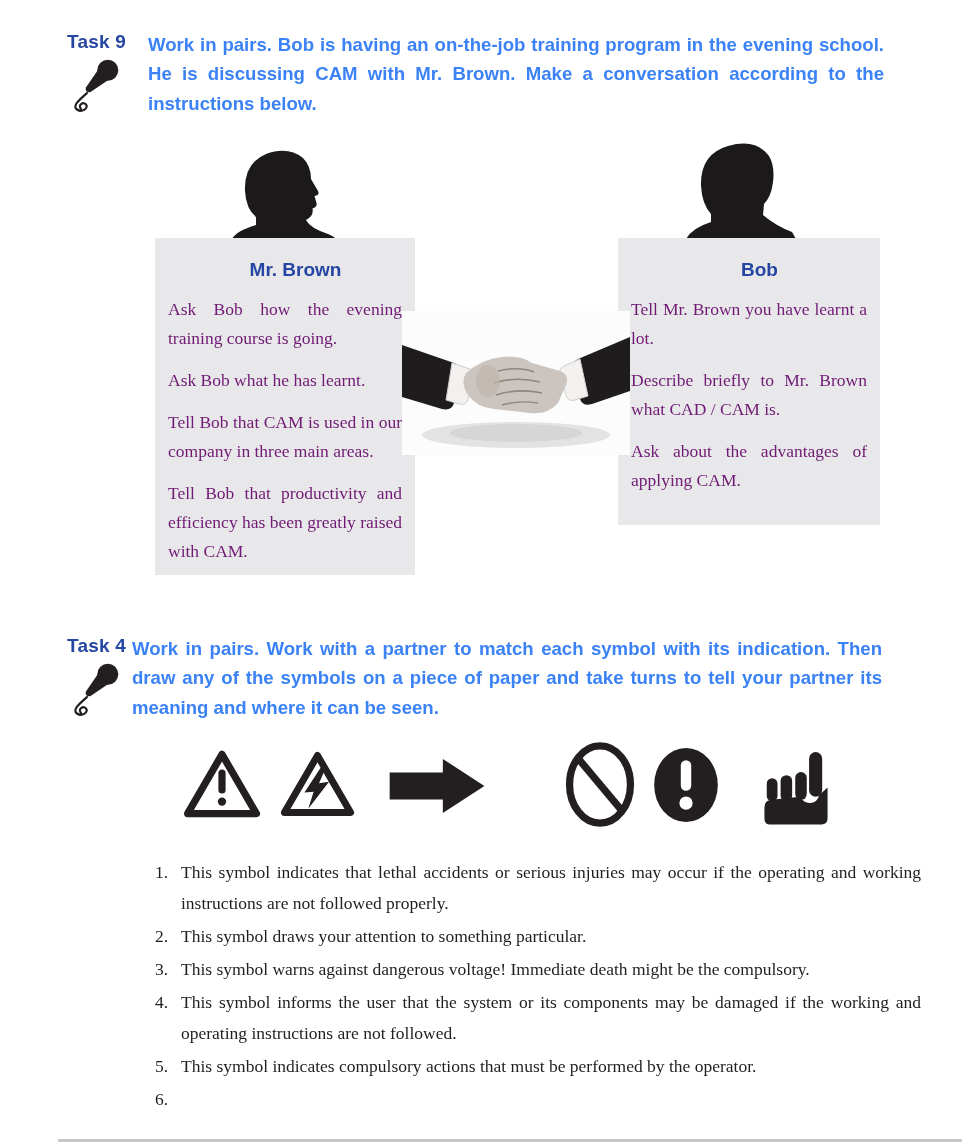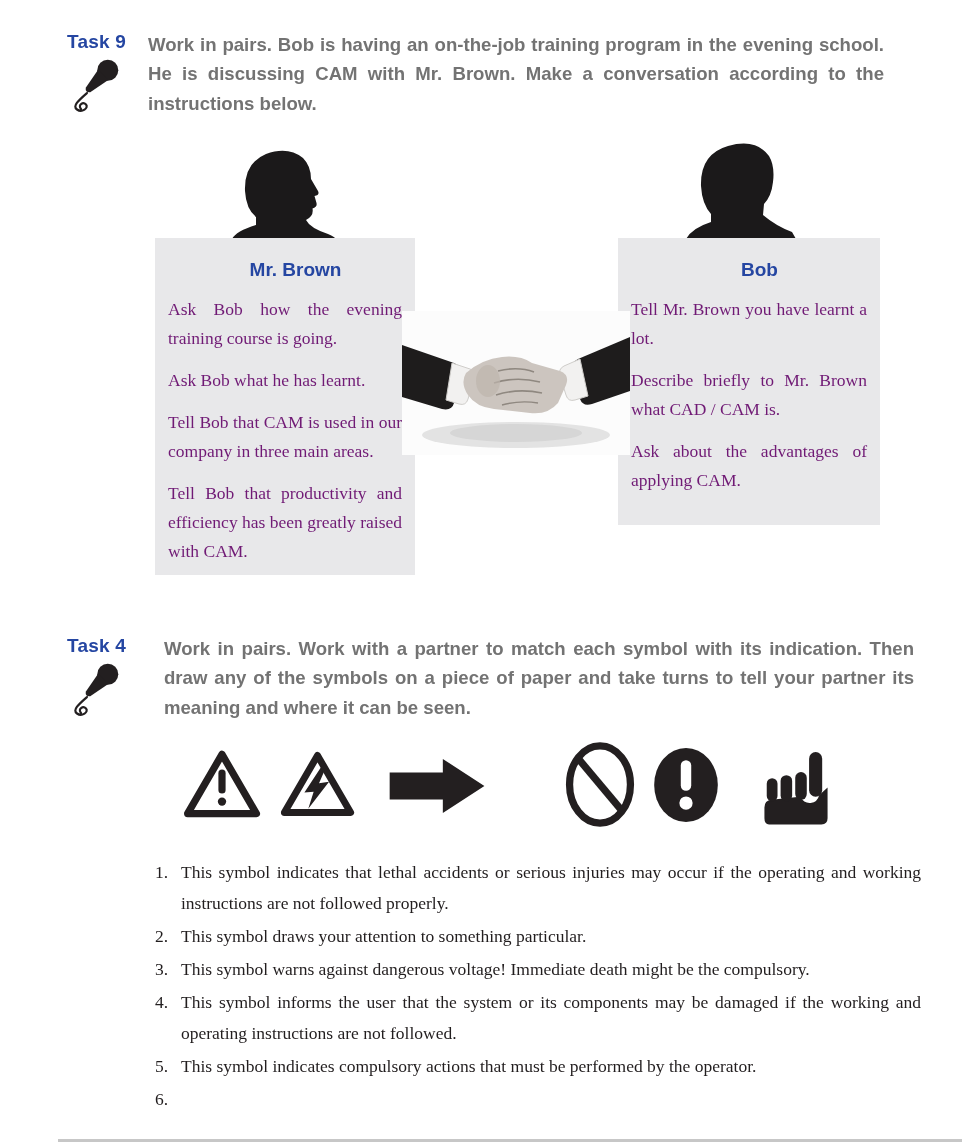--- a/index.html
+++ b/index.html
@@ -8,23 +8,23 @@
 
   .task-label{position:absolute;font-weight:bold;font-size:19px;color:#2546a2;letter-spacing:.2px;}
   #task3-label{left:67px;top:31px;}
   #task4-label{left:67px;top:635px;}
 
   .mic{position:absolute;width:56px;height:58px;}
   #mic3{left:68px;top:56px;}
   #mic4{left:68px;top:660px;}
 
   .instr{position:absolute;font-weight:bold;font-size:18.6px;line-height:29.4px;
-         text-align:justify;color:#737373;}
+         text-align:justify;color:#3b82f6;}
   #task3-instr{left:148px;top:30px;width:736px;}
-  #task4-instr{left:164px;top:634px;width:750px;}
+  #task4-instr{left:132px;top:634px;width:750px;}
 
   .silhouette{position:absolute;z-index:0;}
   #sil-brown{left:226px;top:139px;width:110px;height:100px;}
   #sil-bob{left:684px;top:134px;width:112px;height:105px;}
 
   .card{position:absolute;background:#e8e8ea;z-index:1;}
   #card-brown{left:155px;top:238px;width:260px;height:337px;}
   #card-bob{left:618px;top:238px;width:262px;height:287px;}
   .card-title{text-align:center;color:#2546a2;font-weight:bold;font-size:19px;
               margin:21px 0 14px 0;padding-left:21px;}

